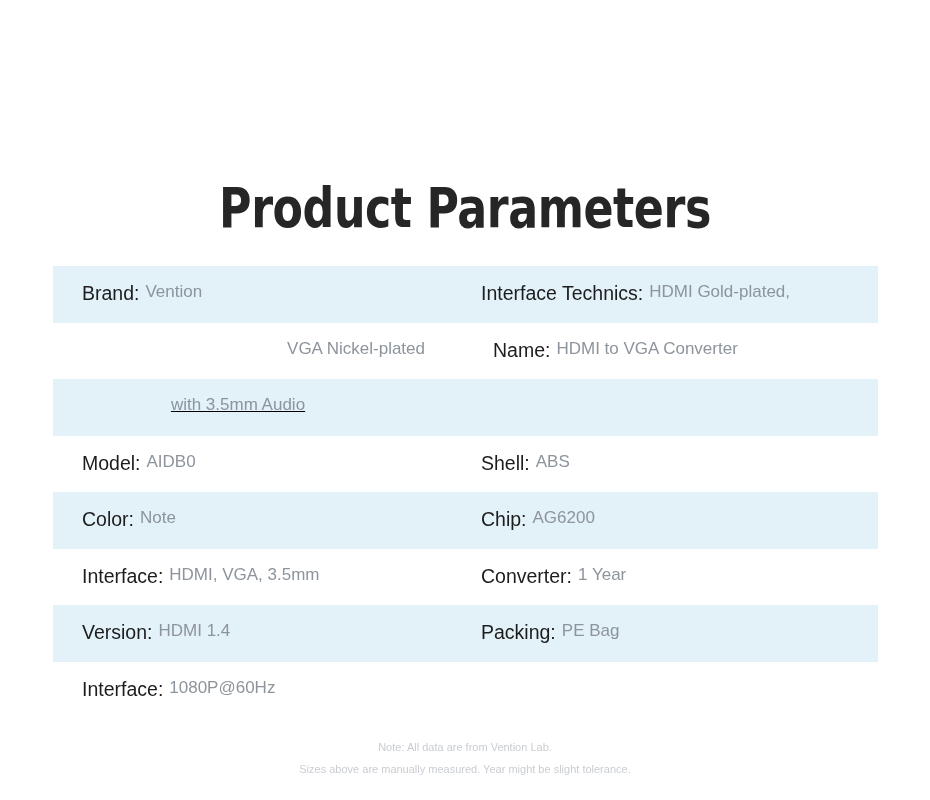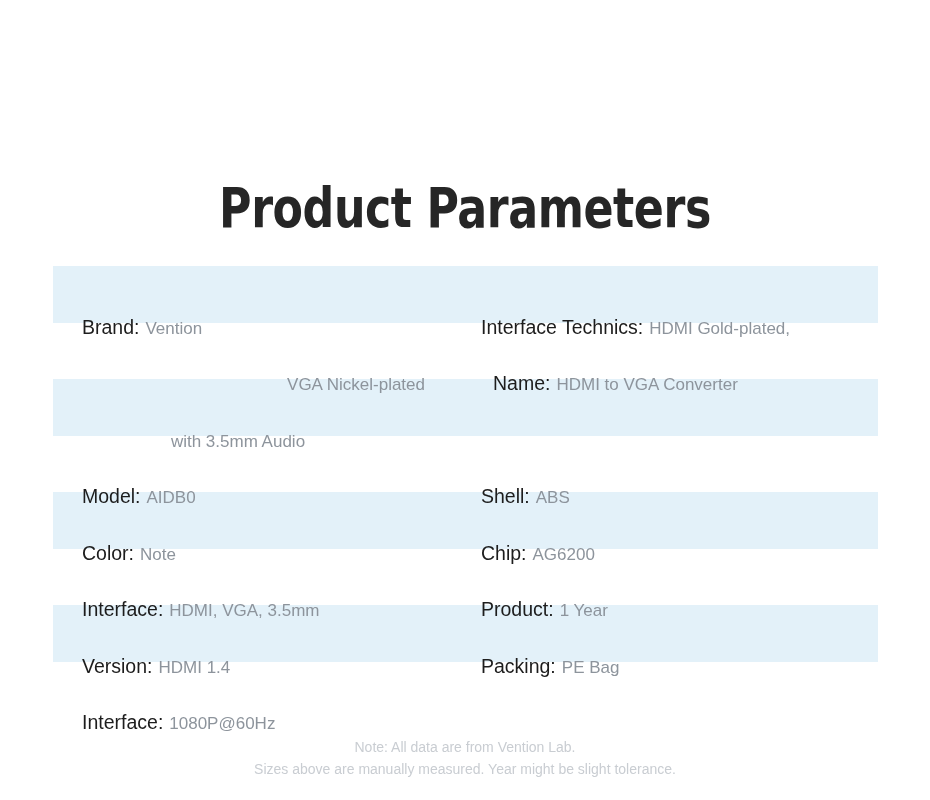--- a/index.html
+++ b/index.html
@@ -52,40 +52,41 @@
     height: 56.5px;
     align-items: center;
     background: #ffffff;
   }
   .spec-row.striped {
     background: #e3f1f9;
   }
 
   .spec-cell {
     display: flex;
-    align-items: flex-end;
+    align-items: flex-start;
     height: 100%;
     box-sizing: border-box;
     white-space: nowrap;
     margin-top: 32px;
   }
   .spec-cell.col-left {
     width: 414px;
     padding-left: 29px;
   }
   .spec-cell.col-right {
     width: 411px;
     padding-left: 14px;
   }
 
   
   .spec-cell.align-center {
     justify-content: center;
     padding-left: 4px;
     padding-right: 48px;
+    text-decoration: underline;
   }
   .spec-cell.align-right {
     justify-content: flex-end;
     padding-left: 0;
     padding-right: 39px;
   }
 
   .spec-label {
     font-size: 19.5px;
     color: #1d1d1d;
@@ -103,21 +104,21 @@
   }
 
   
   .footer-note {
     position: absolute;
     left: 0;
     top: 736px;
     width: 930px;
     text-align: center;
     color: #c9cdd2;
-    font-size: 14px;
+    font-size: 11px;
     line-height: 22px;
   }
   .footer-note .note-line {
     display: block;
     white-space: nowrap;
   }
 </style>
 </head>
 <body>
 
@@ -169,21 +170,21 @@
           <span class="spec-label">Chip:</span>
           <span class="spec-value">AG6200</span>
         </div>
       </div>
       <div class="spec-row">
         <div class="spec-cell col-left">
           <span class="spec-label">Interface:</span>
           <span class="spec-value">HDMI, VGA, 3.5mm</span>
         </div>
         <div class="spec-cell col-right">
-          <span class="spec-label">Product:</span>
+          <span class="spec-label">Converter:</span>
           <span class="spec-value">1 Year</span>
         </div>
       </div>
       <div class="spec-row striped">
         <div class="spec-cell col-left">
           <span class="spec-label">Version:</span>
           <span class="spec-value">HDMI 1.4</span>
         </div>
         <div class="spec-cell col-right">
           <span class="spec-label">Packing:</span>

